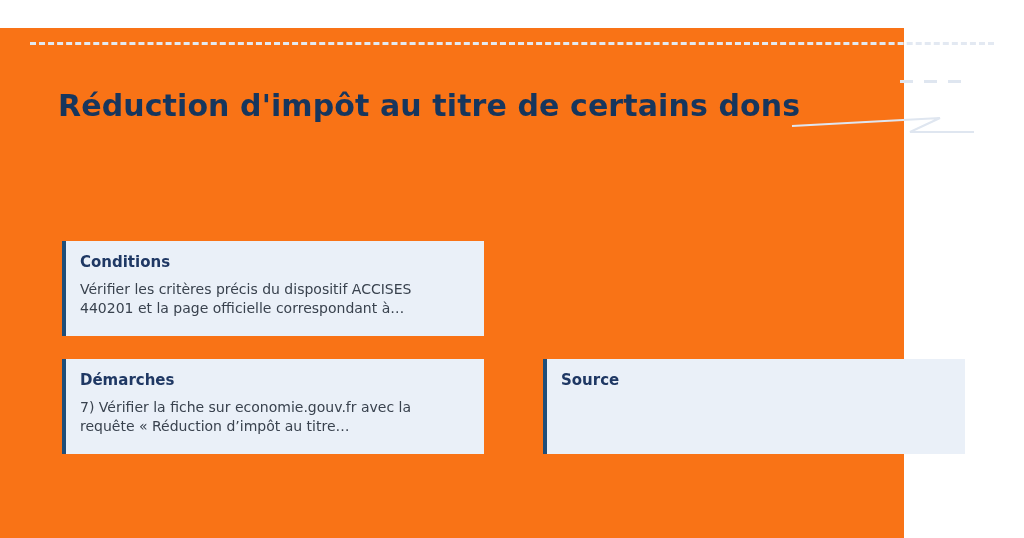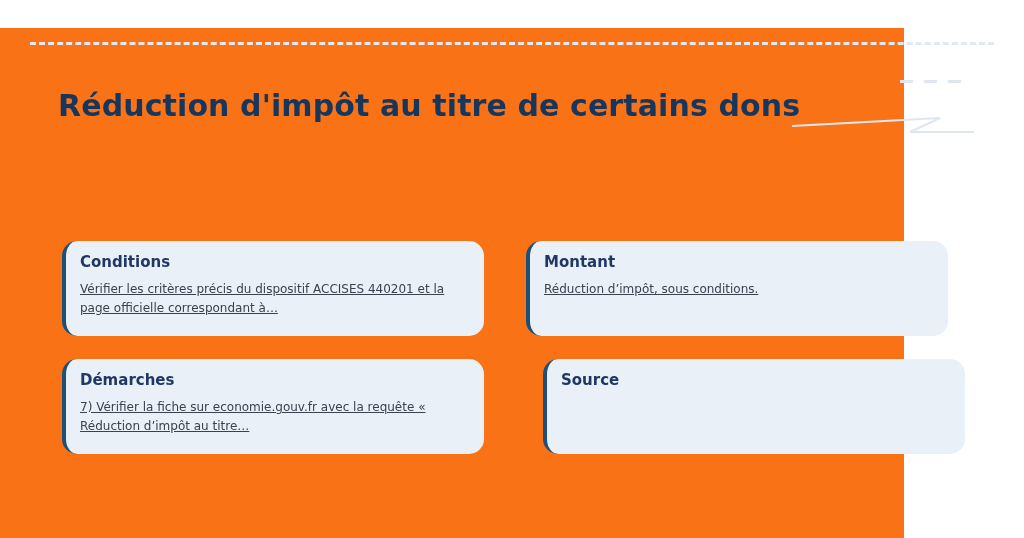--- a/index.html
+++ b/index.html
@@ -89,37 +89,35 @@
 
   .card {
     width: 422px;
     box-sizing: border-box;
     background: #eaf0f8;
     border-left: 4px solid #1f4e79;
     padding: 12px 16px 14px 14px;
   }
   .card.tall {
     min-height: 95px;
-    border-radius: 15px;
   }
 
   .card-title {
     font-size: 15px;
     font-weight: bold;
     color: #1f3864;
     margin: 0 0 8px 0;
     line-height: 19px;
   }
 
   .card-body {
-    font-size: 12px;
+    font-size: 14px;
     color: #39424e;
     line-height: 19px;
     margin: 0;
-    text-decoration: underline;
   }
 </style>
 </head>
 <body>
 
 <div class="slide">
 
   <div class="top-rule"></div>
 
   <div class="title-dots">
@@ -136,24 +134,20 @@
 
   <h1 class="title">Réduction d'impôt au titre de certains dons</h1>
 
   <div class="cards">
 
     <div class="row">
       <div class="card tall">
         <p class="card-title">Conditions</p>
         <p class="card-body">Vérifier les critères précis du dispositif ACCISES 440201 et la page officielle correspondant à…</p>
       </div>
-      <div class="card tall">
-        <p class="card-title">Montant</p>
-        <p class="card-body">Réduction d’impôt, sous conditions.</p>
-      </div>
     </div>
 
     <div class="row">
       <div class="card tall">
         <p class="card-title">Démarches</p>
         <p class="card-body">7) Vérifier la fiche sur economie.gouv.fr avec la requête « Réduction d’impôt au titre…</p>
       </div>
       <div class="card tall">
         <p class="card-title">Source</p>
       </div>

